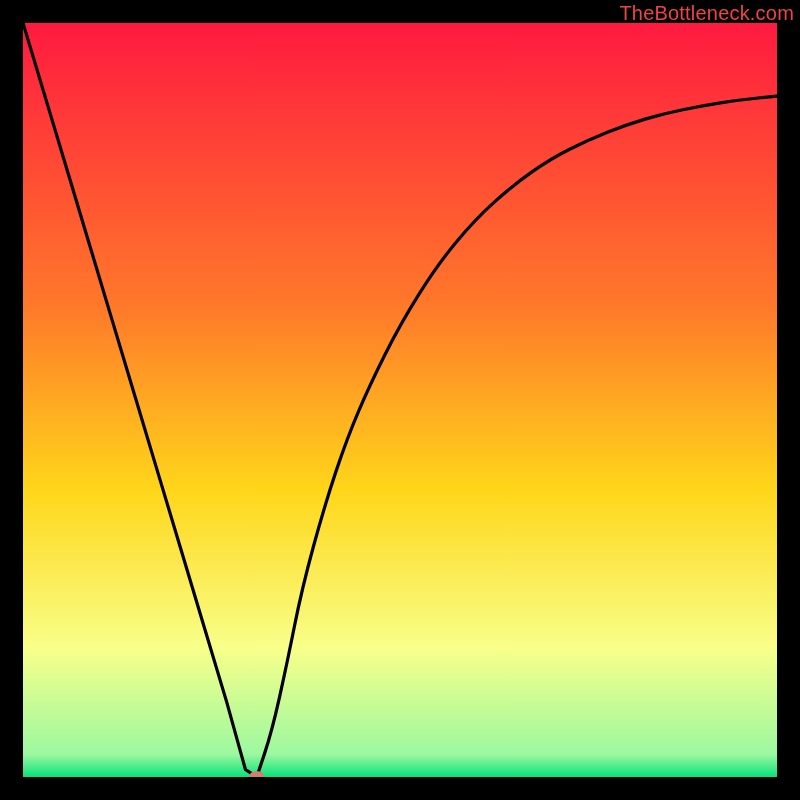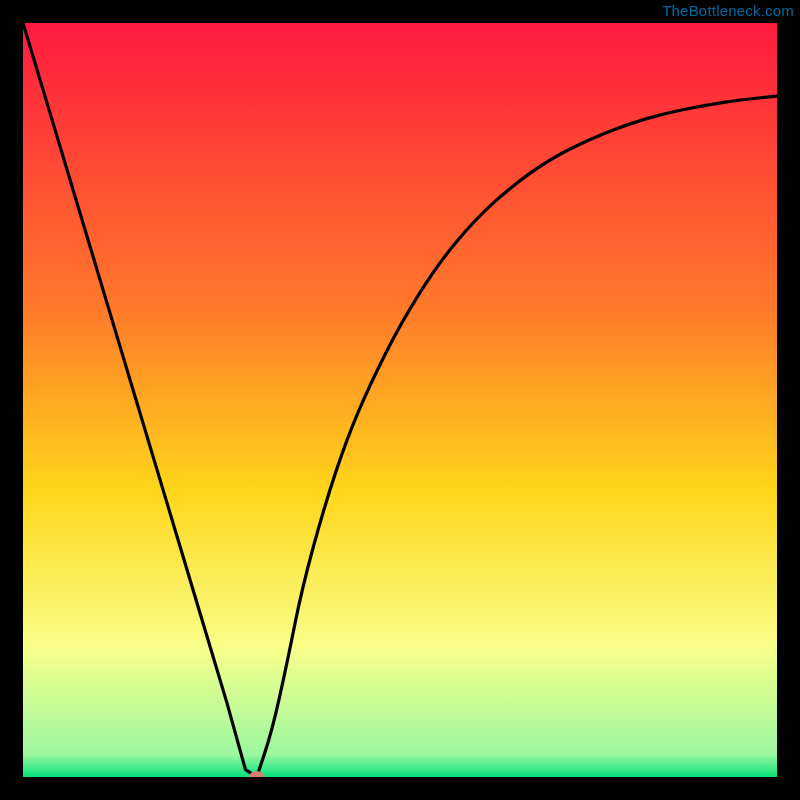--- a/index.html
+++ b/index.html
@@ -16,22 +16,22 @@
     left: 23px;
     top: 23px;
     width: 754px;
     height: 754px;
     background: #000;
   }
   .watermark {
     position: absolute;
     top: 2px;
     right: 6px;
-    color: #0369a1;
-    font-size: 15px;
+    color: #ef4444;
+    font-size: 20px;
     font-weight: 500;
     letter-spacing: 0.2px;
     z-index: 10;
     user-select: none;
   }
   svg {
     display: block;
   }
 </style>
 </head>

